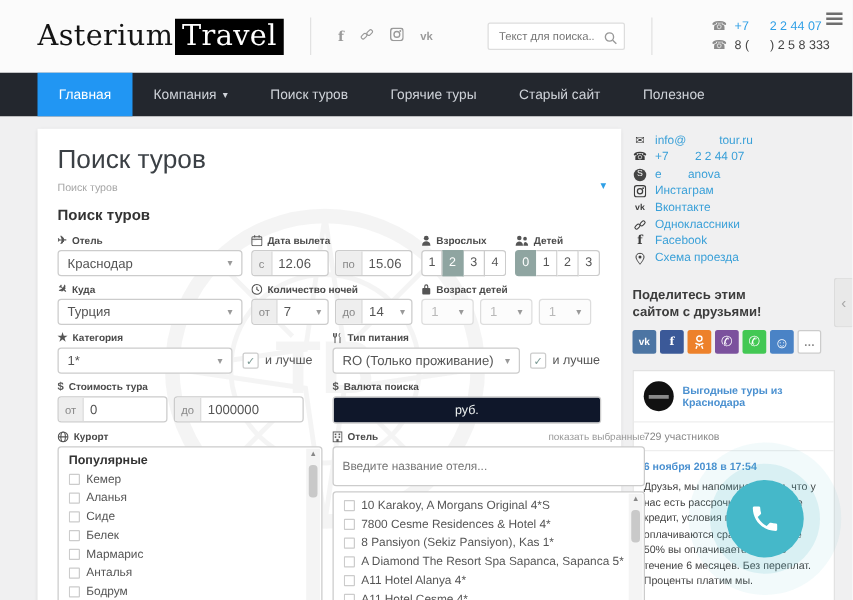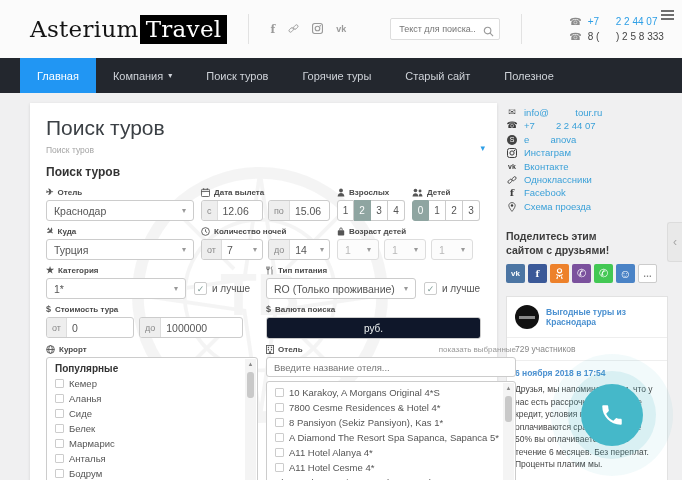--- a/index.html
+++ b/index.html
@@ -23,21 +23,21 @@
   .search-ic { position:absolute; right:6px; top:5px; }
   .phones { margin-left:26px; font-size:10px; line-height:15px; }
   .ph-row { display:flex; align-items:center; gap:6px; }
   .ph-ic { color:#8a8a8a; font-size:10px; }
   .ph-ic::before { content:"☎"; }
   .ph-blue { color:#2e9fe6; white-space:pre; }
   .ph-dark { color:#444; white-space:pre; }
   .burger { position:absolute; top:8px; right:8px; cursor:pointer; }
   .burger span { display:block; width:13px; height:2px; background:#6e6e6e; margin:2px 0; }
   
-  nav { height:35px; background:#23272e; display:flex; align-items:stretch; padding-left:20px; }
+  nav { height:35px; background:#23272e; display:flex; align-items:stretch; padding-left:30px; }
   .nav-item { display:flex; align-items:center; padding:0 17px; font-size:11px; color:#cfd3d9; cursor:pointer; white-space:nowrap; }
   .nav-item.active { background:#2196f3; color:#fff; }
   .nav-car { margin-left:5px; font-size:8px; }
   .nav-car::before { content:"▾"; }
   
   .content { display:flex; align-items:flex-start; padding:10px 14px 0 30px; gap:9px; height:387px; }
   .card { width:467px; min-height:560px; background:#fff; box-shadow:0 1px 3px rgba(0,0,0,.12); padding:13px 16px; position:relative; }
   .watermark { position:absolute; left:100px; top:62px; opacity:.055; pointer-events:none; }
   .page-title { margin:0; font-size:21px; font-weight:500; color:#3b4045; }
   .breadcrumb { font-size:8.5px; color:#a5a5a5; margin:5px 0 10px; }
@@ -79,21 +79,21 @@
   .lb-hotel { height:110px; }
   .lb-h { font-size:10px; font-weight:bold; color:#333; padding:2px 0; }
   .lb-i { display:flex; align-items:center; gap:5px; font-size:9.5px; color:#555; padding:2px 0; white-space:nowrap; overflow:hidden; cursor:pointer; }
   .lb-cb { width:9px; height:9px; border:1px solid #ccc; border-radius:1px; background:#fff; flex:none; }
   .lb-scroll { position:absolute; right:1px; top:1px; bottom:1px; width:11px; background:#f4f4f4; font-size:6px; color:#888; text-align:center; }
   .lb-scroll::before { content:"▲"; position:absolute; top:2px; left:0; right:0; }
   .lb-scroll::after { content:"▼"; position:absolute; bottom:2px; left:0; right:0; }
   .lb-thumb { position:absolute; left:2px; width:7px; height:26px; top:13px; background:#c9c9c9; border-radius:3px; }
   .hotel-top { display:flex; align-items:flex-end; }
   .show-sel { margin-left:auto; font-size:8px; font-weight:normal; color:#999; cursor:pointer; }
-  .hotel-search { width:100%; height:20px; border:1px solid #ccc; border-radius:3px; font-size:9.5px; color:#777; padding:0 7px; margin-bottom:4px; font-family:inherit; outline:none; }
+  .hotel-search { width:100%; height:32px; border:1px solid #ccc; border-radius:3px; font-size:9.5px; color:#777; padding:0 7px; margin-bottom:4px; font-family:inherit; outline:none; }
   .cbrow { display:flex; align-items:center; }
   
   aside { width:162px; flex:none; padding-top:3px; }
   .contact-row { display:flex; align-items:center; gap:6px; font-size:9.5px; color:#3aa0d8; line-height:13.4px; white-space:pre; cursor:pointer; }
   .c-ic { width:12px; flex:none; text-align:center; color:#3c3c3c; font-size:9px; display:inline-flex; justify-content:center; }
   .c-env::before { content:"✉"; }
   .c-ph::before { content:"☎"; }
   .c-skype { width:10px; height:10px; border-radius:50%; background:#444; color:#fff; font-size:7px; line-height:10px; display:inline-block; text-align:center; }
   .c-vk { font-size:7px; font-weight:bold; }
   .c-fb { font-family:"DejaVu Serif", serif; font-weight:bold; font-size:10px; }

